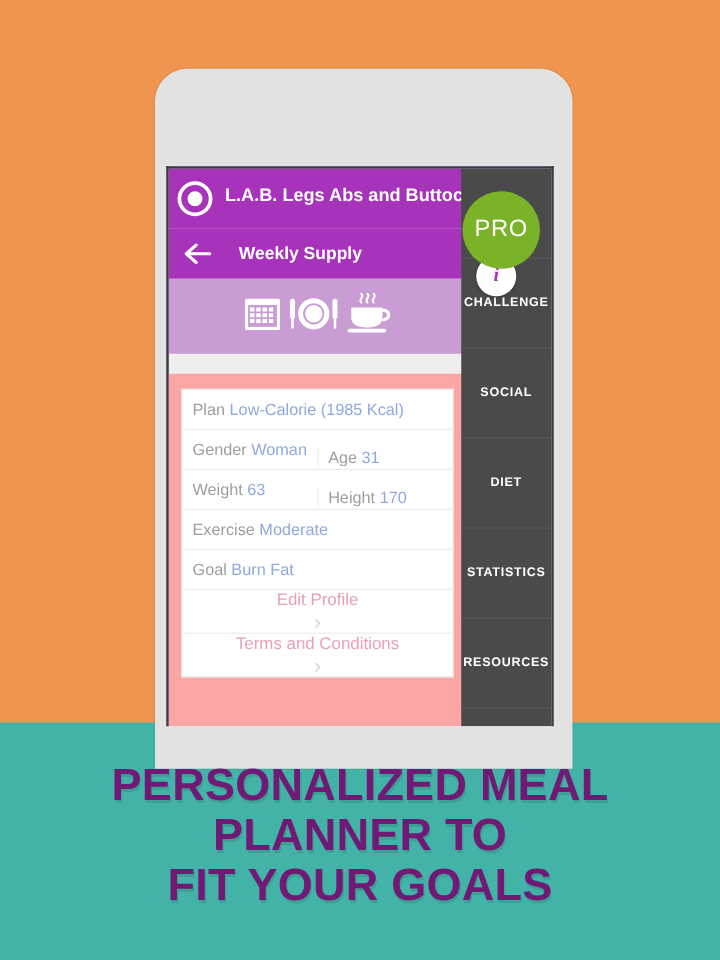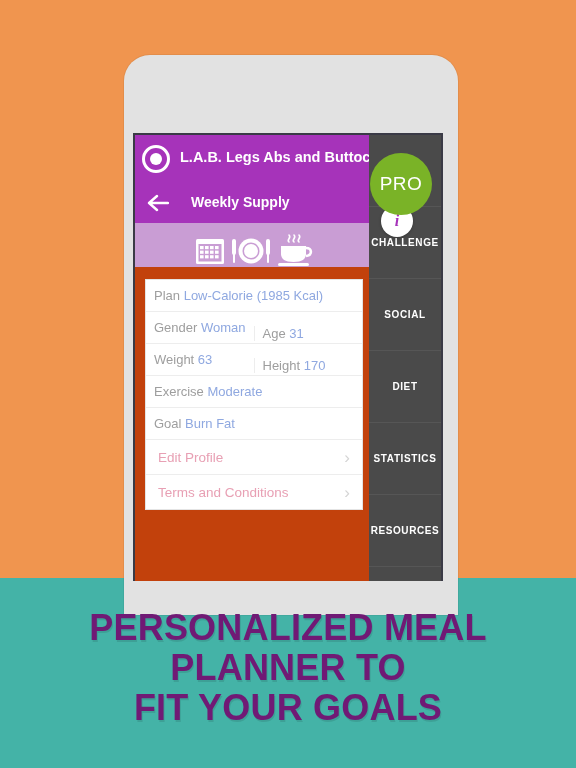--- a/index.html
+++ b/index.html
@@ -170,24 +170,24 @@
     display: flex;
     align-items: center;
     justify-content: center;
     font-size: 19px;
     letter-spacing: 0.5px;
     z-index: 8;
   }
   
   .content-wrap {
     position: absolute;
-    left: 0; top: 132px;
+    left: 0; top: 164px;
     width: 238px;
     bottom: 0;
-    background: #c2410c;
+    background: #fca5a5;
     padding: 12px 10px 0 10px;
     box-sizing: border-box;
   }
   .card {
     background: #ffffff;
     border: 1px solid #e4e4e4;
     box-sizing: border-box;
   }
   .row {
     display: flex;
@@ -204,22 +204,23 @@
     overflow: hidden;
   }
   .cell + .cell { border-left: 1px solid #ededed; margin-top: 12px; }
   .lbl { color: #9e9e9e; }
   .val { color: #8fa8e0; }
   .link-row {
     display: flex;
     align-items: center;
     justify-content: space-between;
     height: 34px;
-    padding: 0 12px;
+    padding: 0 4px;
     border-bottom: 1px solid #ededed;
+    flex-direction: column;
   }
   .link-row:last-child { border-bottom: none; }
   .link-text {
     color: #e8a0b4;
     font-size: 13.5px;
   }
   .chev {
     color: #d5d5d5;
     font-size: 17px;
     line-height: 1;

